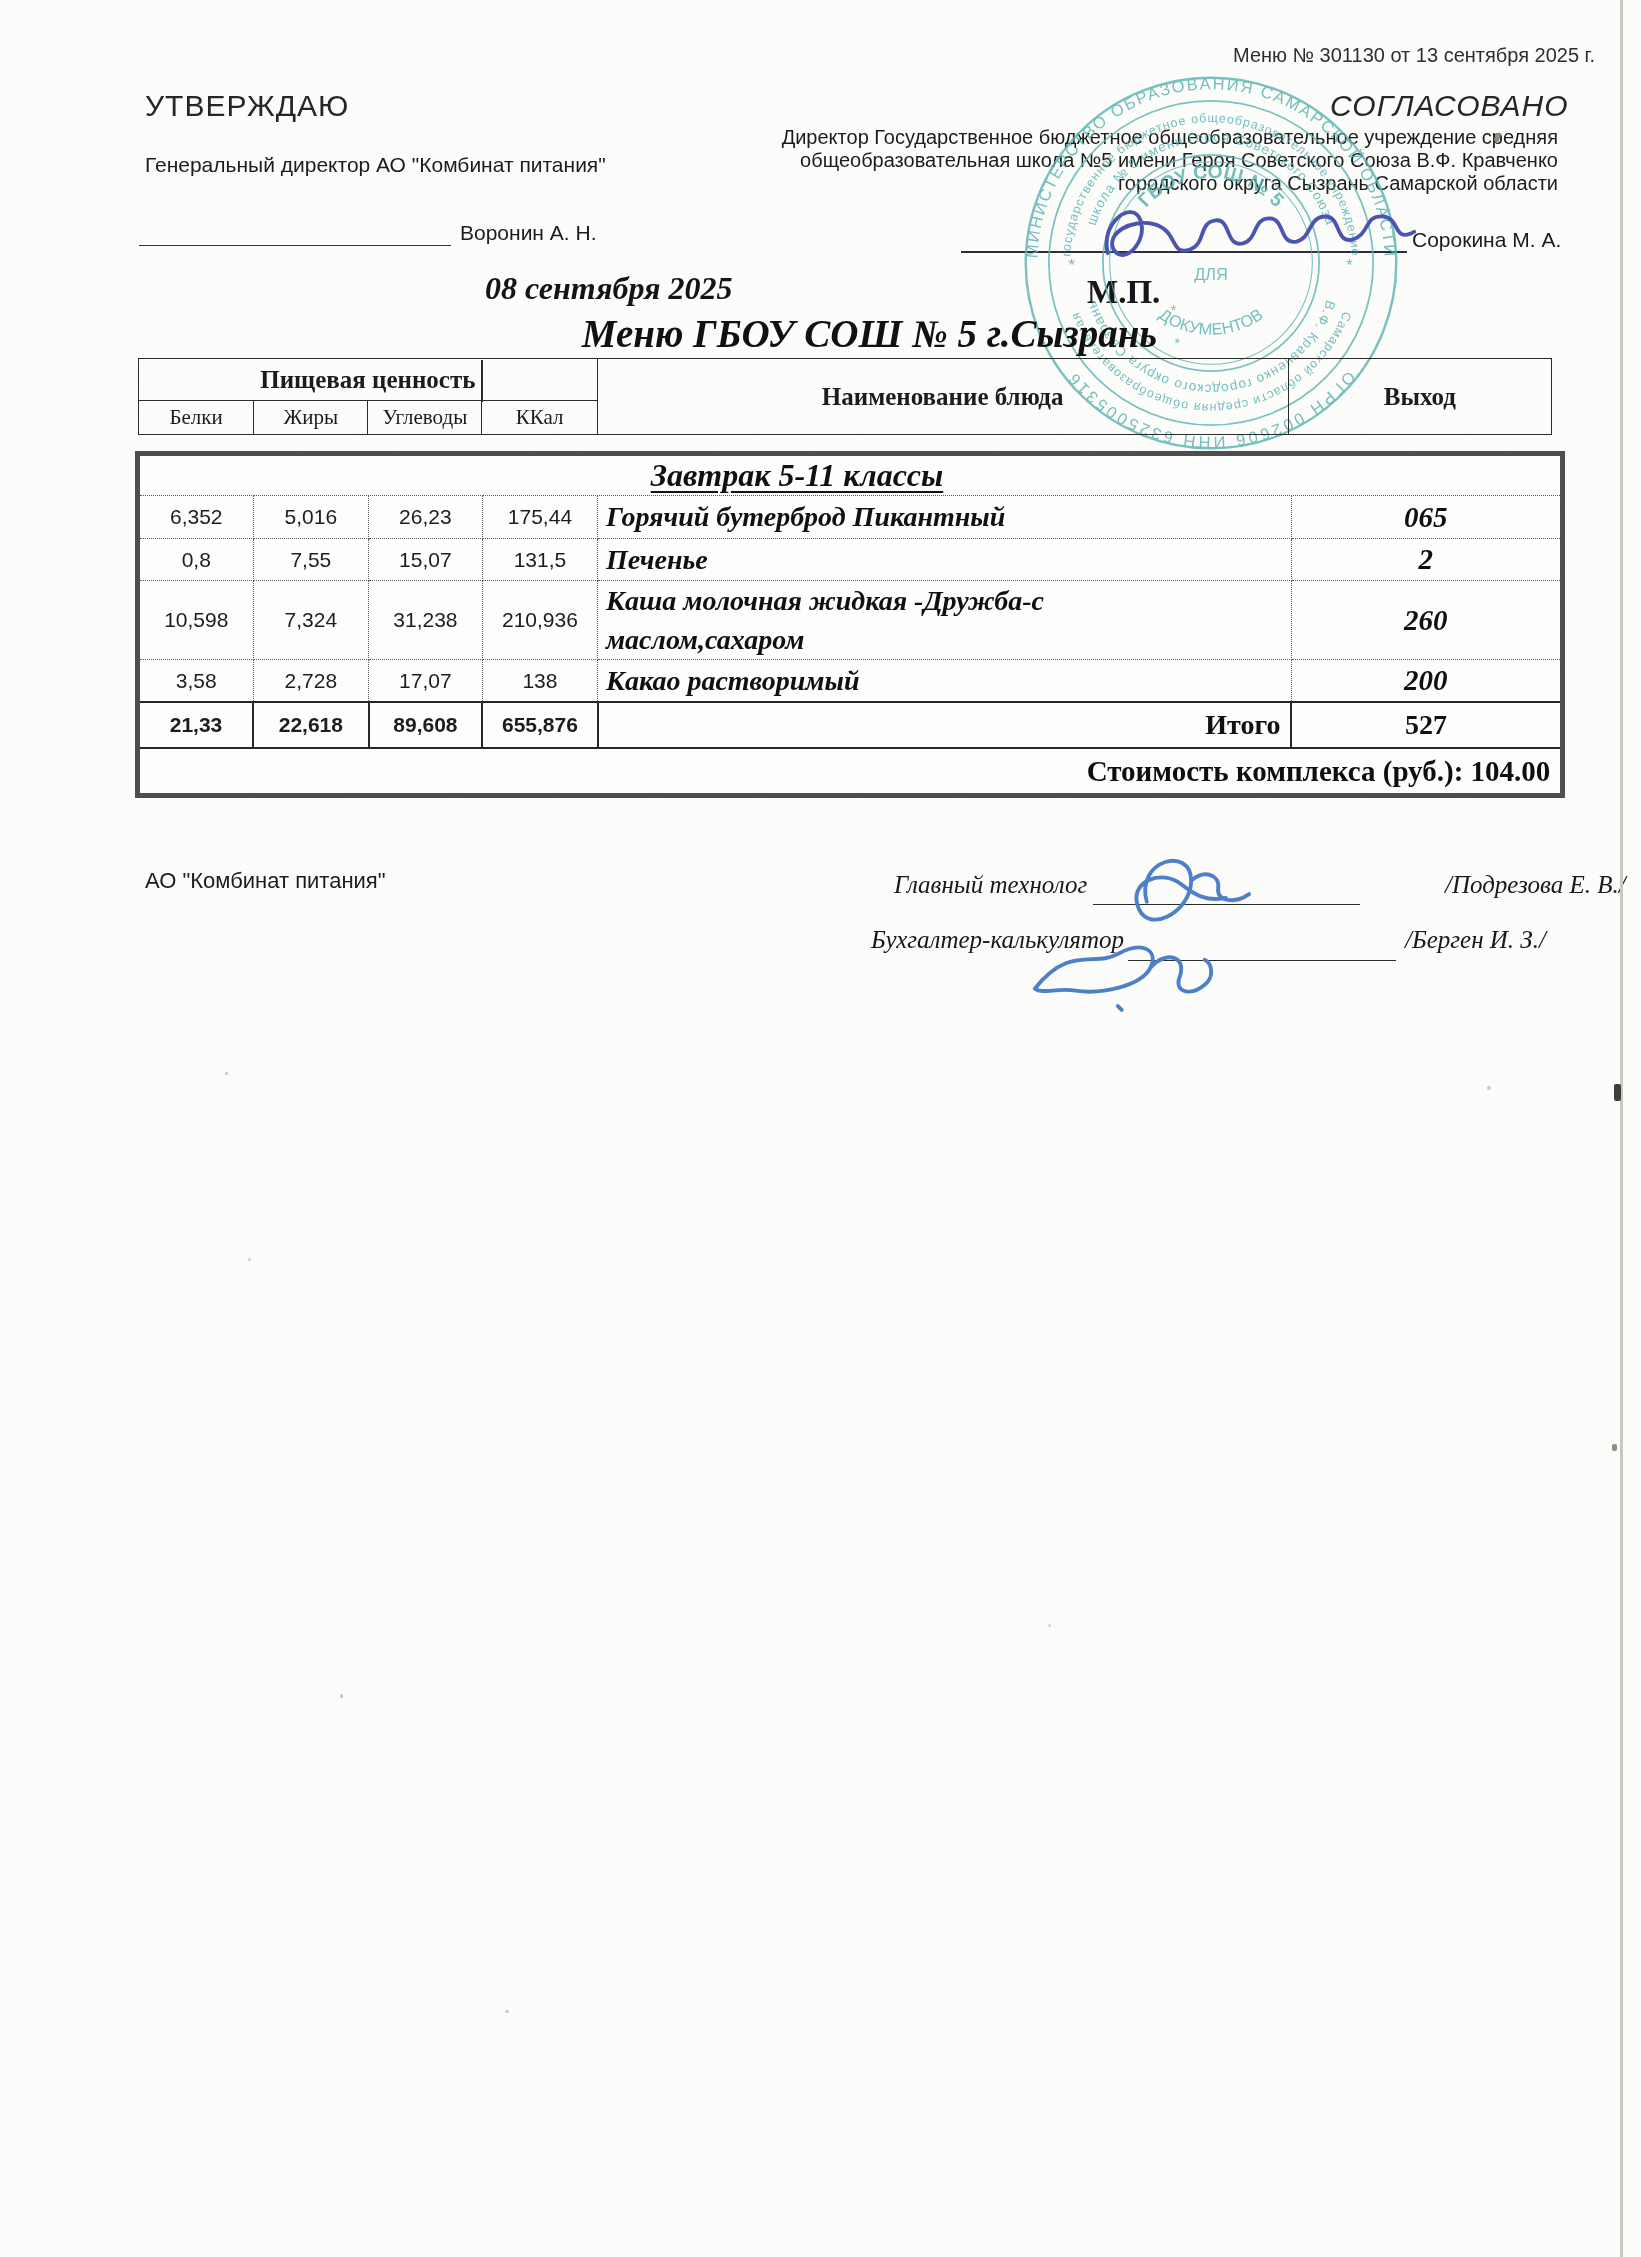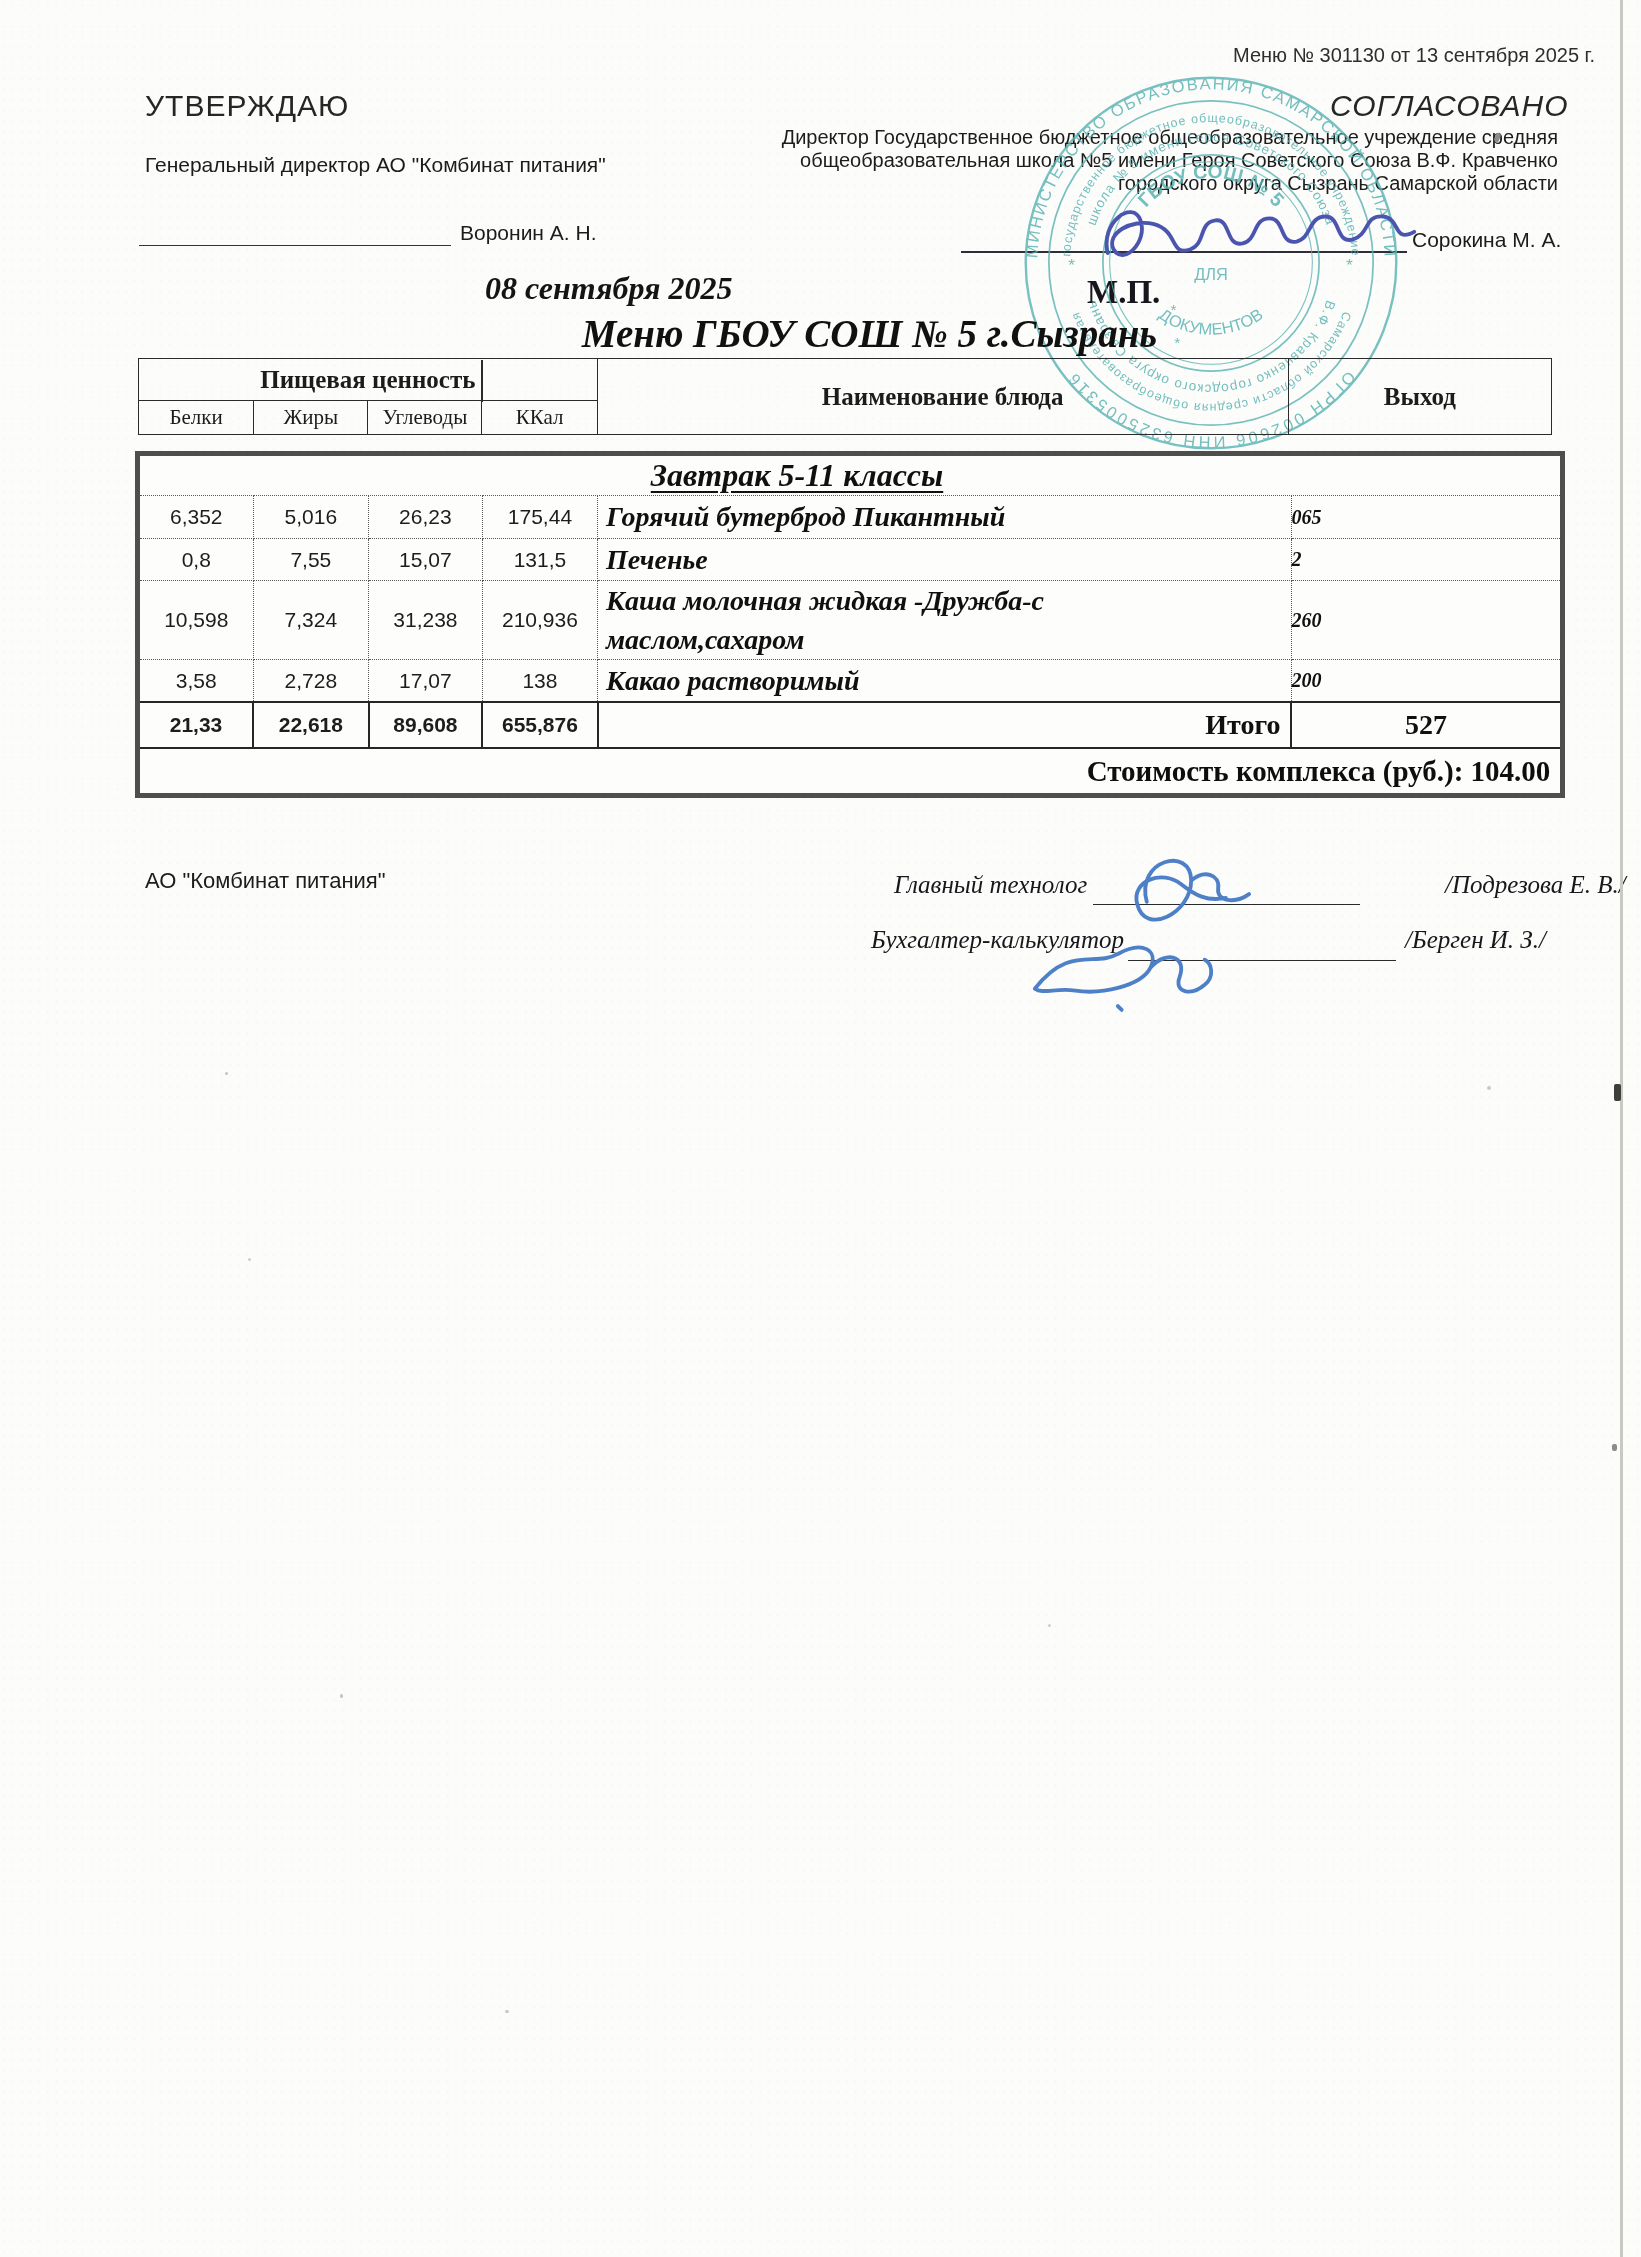--- a/index.html
+++ b/index.html
@@ -43,22 +43,22 @@
 
   
   .body-table-wrap{left:135px;top:451px;}
   .body-table{width:1430px;border:5.8px solid #4e4e4e;background:#fdfdfb;padding-left:48px;}
   .body-table td{padding:0;vertical-align:middle;}
   td.num{font-size:21px;text-align:center;color:#1d1d1d;
          border-right:1.9px dotted #5a5a5a;border-bottom:1.9px dotted #5a5a5a;}
   td.dish{font-family:"Liberation Serif",serif;font-size:28px;font-weight:bold;font-style:italic;
           text-align:left;padding-left:7.7px;color:#101010;
           border-right:1.9px dotted #5a5a5a;border-bottom:1.9px dotted #5a5a5a;}
-  td.outv{font-family:"Liberation Serif",serif;font-size:20px;font-weight:bold;font-style:italic;
-          color:#101010;border-bottom:1.9px dotted #5a5a5a;}
+  td.outv{font-family:"Liberation Serif",serif;font-size:29px;font-weight:bold;font-style:italic;
+          text-align:center;color:#101010;border-bottom:1.9px dotted #5a5a5a;}
   tr.section td{height:39px;text-align:center;border-bottom:1.9px dotted #5a5a5a;
       font-family:"Liberation Serif",serif;font-size:32px;font-weight:bold;font-style:italic;
       text-decoration:underline;text-underline-offset:4.8px;text-decoration-thickness:1.9px;
       padding-right:106px;color:#101010;}
   tr.r1 td{height:42px;} tr.r2 td{height:41px;} tr.r3 td{height:78px;} tr.r4 td{height:41px;}
   .dish-wrap{max-width:463px;line-height:39px;}
   tr.total td{height:44px;border:2.4px solid #262626;margin-top:42px;}
   tr.total td.num{font-weight:bold;font-size:21px;}
   td.total-label{font-family:"Liberation Serif",serif;font-size:28px;font-weight:bold;
                  text-align:right;padding-right:9.7px;color:#101010;}

